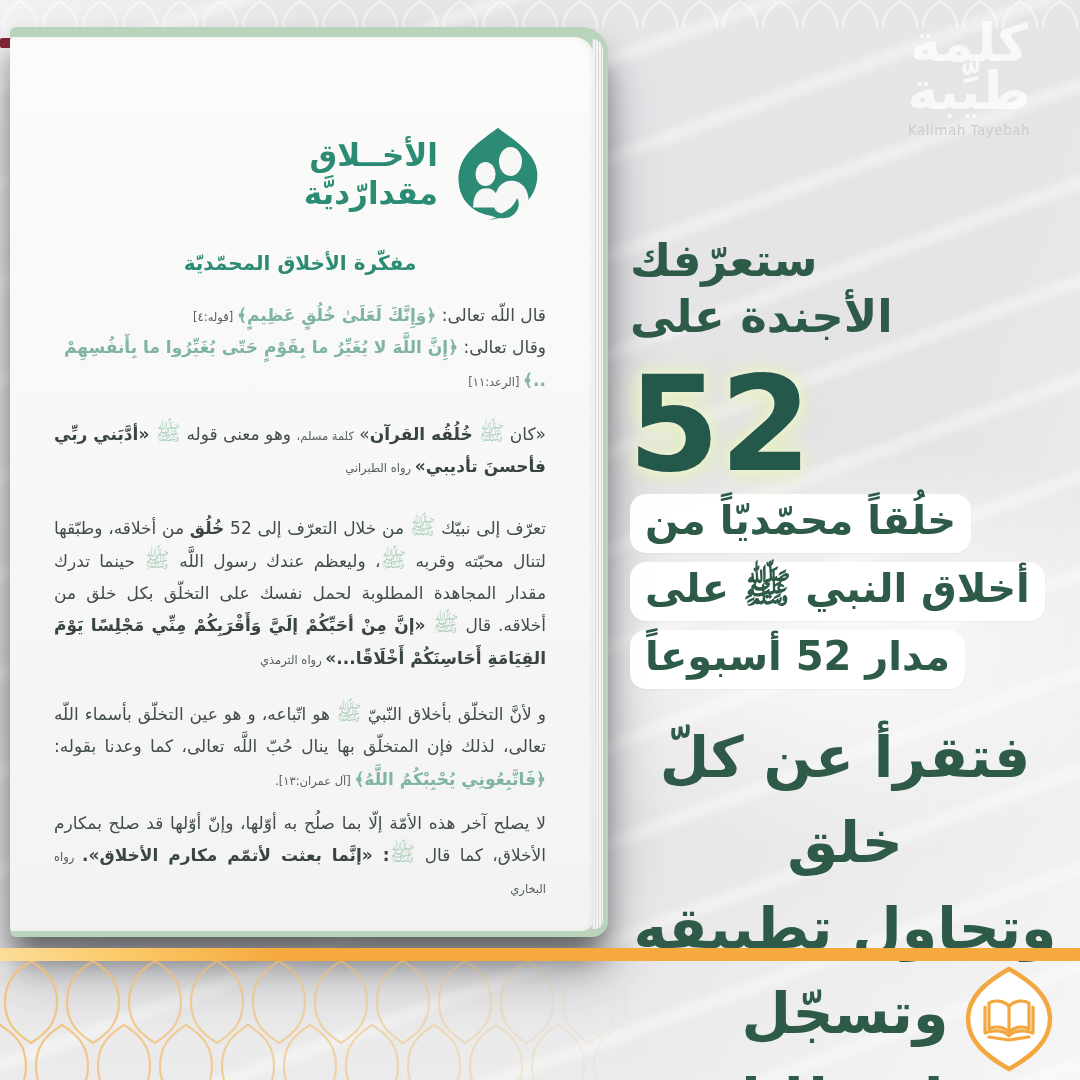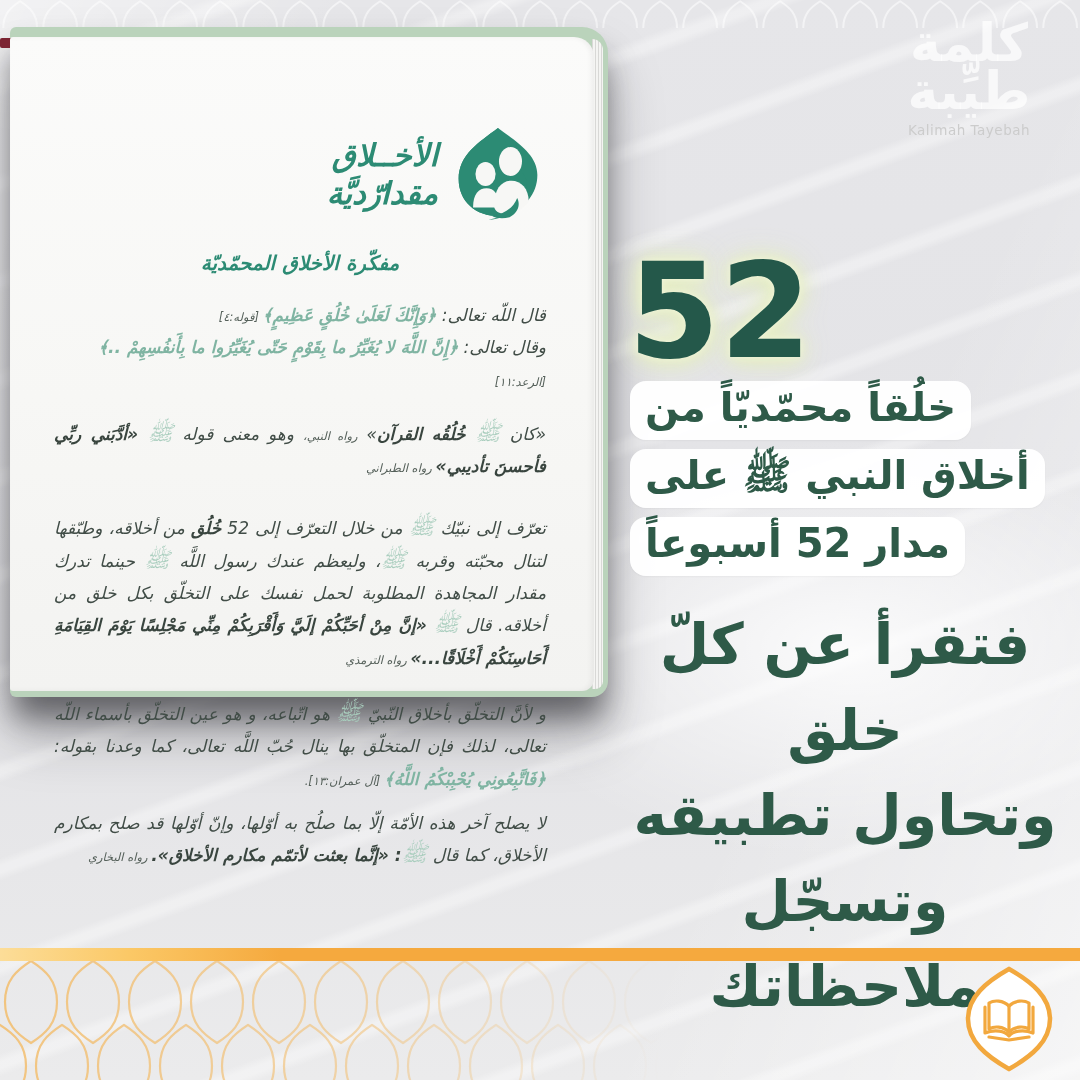--- a/index.html
+++ b/index.html
@@ -13,23 +13,23 @@
       repeating-linear-gradient(160deg, rgba(255,255,255,0) 0 70px, rgba(255,255,255,.35) 78px 84px, rgba(255,255,255,0) 92px),
       linear-gradient(180deg,#e6e6e9 0%,#e3e3e6 60%,#ebebec 100%);
   }
   
   .top-pattern{position:absolute;top:0;left:0;width:1080px;height:28px;opacity:.55;}
   
   .watermark{position:absolute;top:20px;right:26px;width:170px;text-align:center;direction:rtl;}
   .watermark .ar{color:rgba(255,255,255,.62);font-weight:700;font-size:52px;line-height:.92;text-shadow:0 0 1px rgba(255,255,255,.3);}
   .watermark .en{margin-top:6px;color:#cccccc;font-size:13.5px;letter-spacing:.5px;direction:ltr;}
   
-  .book{position:absolute;left:10px;top:27px;width:598px;height:670px;background:#bad3bb;
+  .book{position:absolute;left:10px;top:27px;width:598px;height:910px;background:#bad3bb;
     border-radius:6px 26px 16px 6px;
-    box-shadow:0 24px 30px -4px rgba(32,32,38,.55), 0 38px 55px rgba(32,32,38,.28);font-style:italic;}
+    box-shadow:0 24px 30px -4px rgba(32,32,38,.55), 0 38px 55px rgba(32,32,38,.28);}
   .book .maroon{position:absolute;left:-10px;top:11px;width:16px;height:10px;background:#7c2433;border-radius:2px;}
   .book .stack{position:absolute;right:5px;top:12px;bottom:8px;width:11px;border-radius:0 14px 10px 0;
     background:repeating-linear-gradient(90deg,#d8d8d6 0 1px,#f4f4f2 1px 3px);}
   .page{position:absolute;left:0;top:10px;right:14px;bottom:6px;border-radius:3px 20px 12px 3px;
     background:linear-gradient(180deg,#fbfbfa 0%,#f7f7f5 55%,#f3f3f1 100%);
     box-shadow:inset -3px 0 5px rgba(0,0,0,.05);}
   .page-content{position:absolute;inset:0;padding:0 48px 0 44px;direction:rtl;}
   .logo-row{margin-top:88px;display:flex;align-items:center;gap:12px;}
   .series-title{color:#2c8b74;font-weight:700;font-size:31px;line-height:1.22;text-align:right;}
   .page-title{margin-top:26px;text-align:center;color:#2c8b74;font-weight:700;font-size:20px;}
@@ -118,30 +118,34 @@
           </span>
           <div class="series-title">
             <div>الأخــلاق</div>
             <div>مقدارّديَّة</div>
           </div>
         </div>
 
         <div class="page-title">مفكّرة الأخلاق المحمّديّة</div>
 
         <div class="para p1"><span class="seg-n">قال اللّه تعالى: </span><span class="seg-q">﴿وَإِنَّكَ لَعَلَىٰ خُلُقٍ عَظِيمٍ﴾</span><span class="seg-r"> [قوله:٤]</span><br><span class="seg-n">وقال تعالى: </span><span class="seg-q">﴿إِنَّ اللَّهَ لا يُغَيِّرُ ما بِقَوْمٍ حَتّى يُغَيِّرُوا ما بِأَنفُسِهِمْ ..﴾</span><span class="seg-r"> [الرعد:١١]</span></div>
-        <div class="para p2"><span class="seg-n">«كان </span><span class="seg-saw">ﷺ</span><span class="seg-b"> خُلُقُه القرآن</span><span class="seg-n">» </span><span class="seg-r">رواه النبي،</span><span class="seg-n"> وهو معنى قوله </span><span class="seg-saw">ﷺ</span><span class="seg-b"> «أدَّبَني ربِّي فأحسنَ تأديبي»</span><span class="seg-r"> رواه الطبراني</span></div>
+        <div class="para p2"><span class="seg-n">«كان </span><span class="seg-saw">ﷺ</span><span class="seg-b"> خُلُقُه القرآن</span><span class="seg-n">» </span><span class="seg-r">كلمة مسلم،</span><span class="seg-n"> وهو معنى قوله </span><span class="seg-saw">ﷺ</span><span class="seg-b"> «أدَّبَني ربِّي فأحسنَ تأديبي»</span><span class="seg-r"> رواه الطبراني</span></div>
         <div class="para p3"><span class="seg-n">تعرّف إلى نبيّك </span><span class="seg-saw">ﷺ</span><span class="seg-n"> من خلال التعرّف إلى 52 </span><span class="seg-b">خُلُق</span><span class="seg-n"> من أخلاقه، وطبّقها لتنال محبّته وقربه </span><span class="seg-saw">ﷺ</span><span class="seg-n">، وليعظم عندك رسول اللَّه </span><span class="seg-saw">ﷺ</span><span class="seg-n"> حينما تدرك مقدار المجاهدة المطلوبة لحمل نفسك على التخلّق بكل خلق من أخلاقه. قال </span><span class="seg-saw">ﷺ</span><span class="seg-b"> «إنَّ مِنْ أحَبِّكُمْ إلَيَّ وَأَقْرَبِكُمْ مِنِّي مَجْلِسًا يَوْمَ القِيَامَةِ أَحَاسِنَكُمْ أَخْلَاقًا...»</span><span class="seg-r"> رواه الترمذي</span></div>
         <div class="para p4"><span class="seg-n">و لأنَّ التخلّق بأخلاق النّبيّ </span><span class="seg-saw">ﷺ</span><span class="seg-n"> هو اتّباعه، و هو عين التخلّق بأسماء اللّه تعالى، لذلك فإن المتخلّق بها ينال حُبّ اللَّه تعالى، كما وعدنا بقوله: </span><span class="seg-q">﴿فَاتَّبِعُونِي يُحْبِبْكُمُ اللَّهُ﴾</span><span class="seg-r"> [آل عمران:١٣].</span></div>
         <div class="para p5"><span class="seg-n">لا يصلح آخر هذه الأمّة إلّا بما صلُح به أوّلها، وإنّ أوّلها قد صلح بمكارم الأخلاق، كما قال </span><span class="seg-saw">ﷺ</span><span class="seg-b">: «إنَّما بعثت لأتمّم مكارم الأخلاق».</span><span class="seg-r"> رواه البخاري</span></div>
 
       </div>
     </div>
   </div>
 
   <div class="promo">
+    <div class="intro">
+      <div>ستعرّفك</div>
+      <div>الأجندة على</div>
+    </div>
     <div class="big-number">52</div>
     <div>
       <div class="pill-line"><span class="pill">خلُقاً محمّديّاً من</span></div>
       <div class="pill-line"><span class="pill">أخلاق النبي ﷺ على</span></div>
       <div class="pill-line"><span class="pill">مدار 52 أسبوعاً</span></div>
     </div>
     <div class="outro">
       <div>فتقرأ عن كلّ خلق</div>
       <div>وتحاول تطبيقه</div>
       <div>وتسجّل ملاحظاتك</div>

